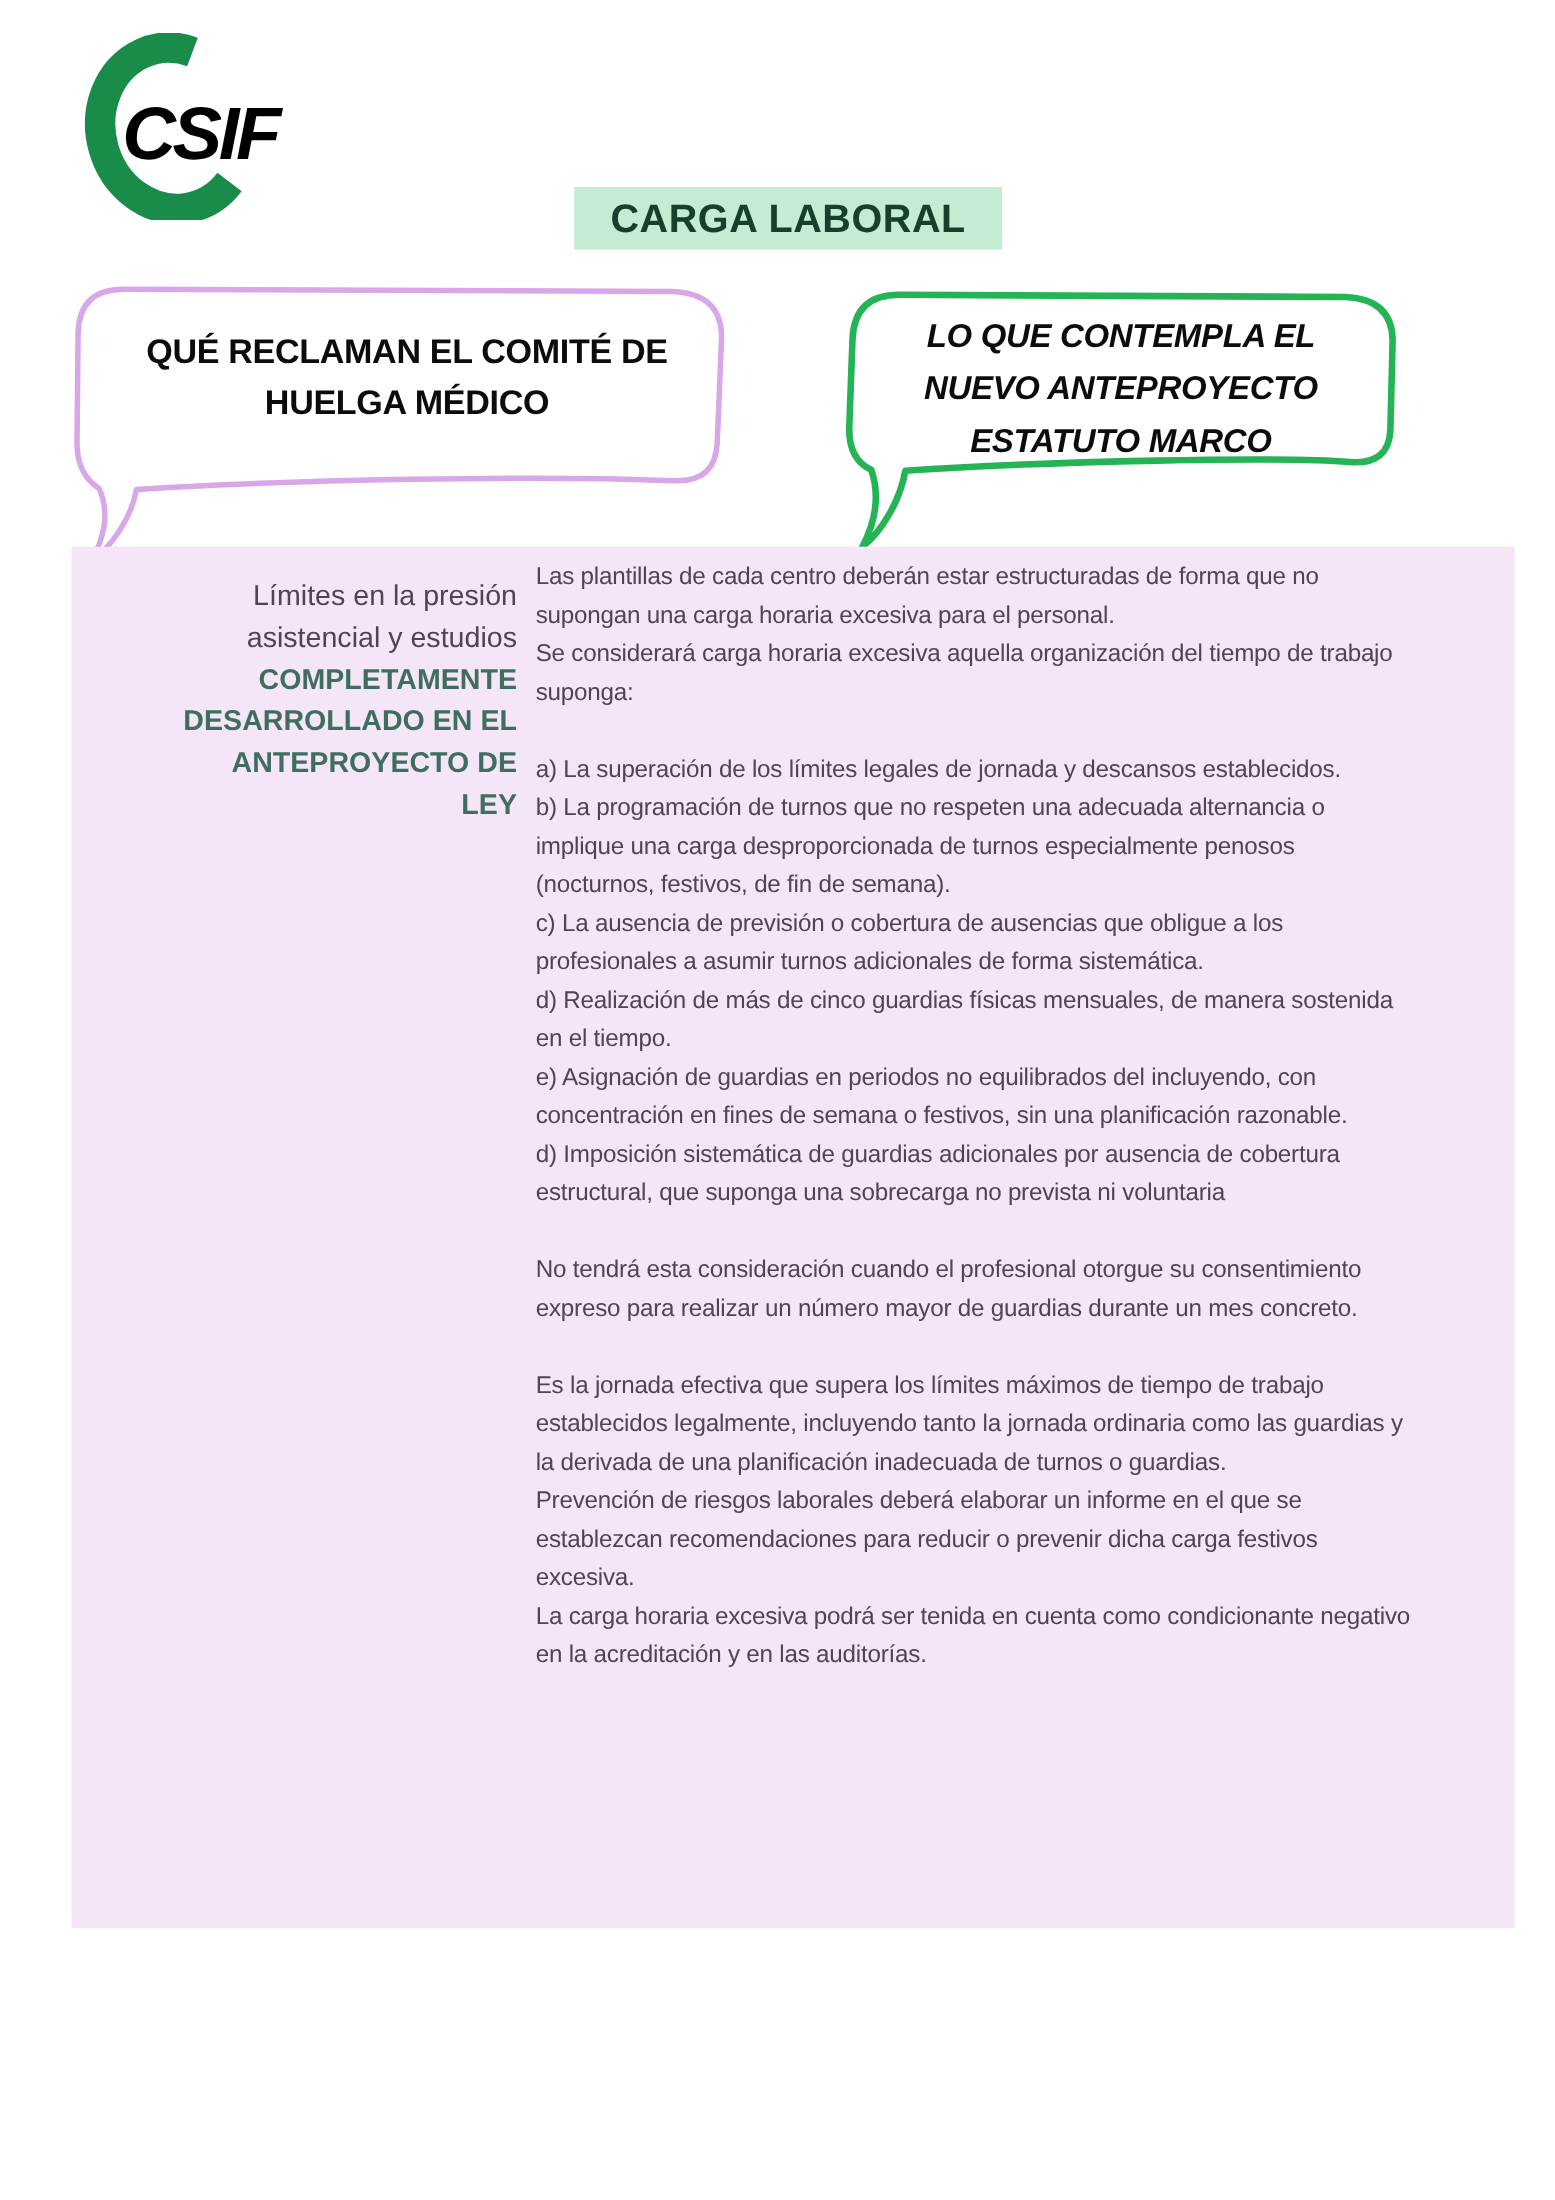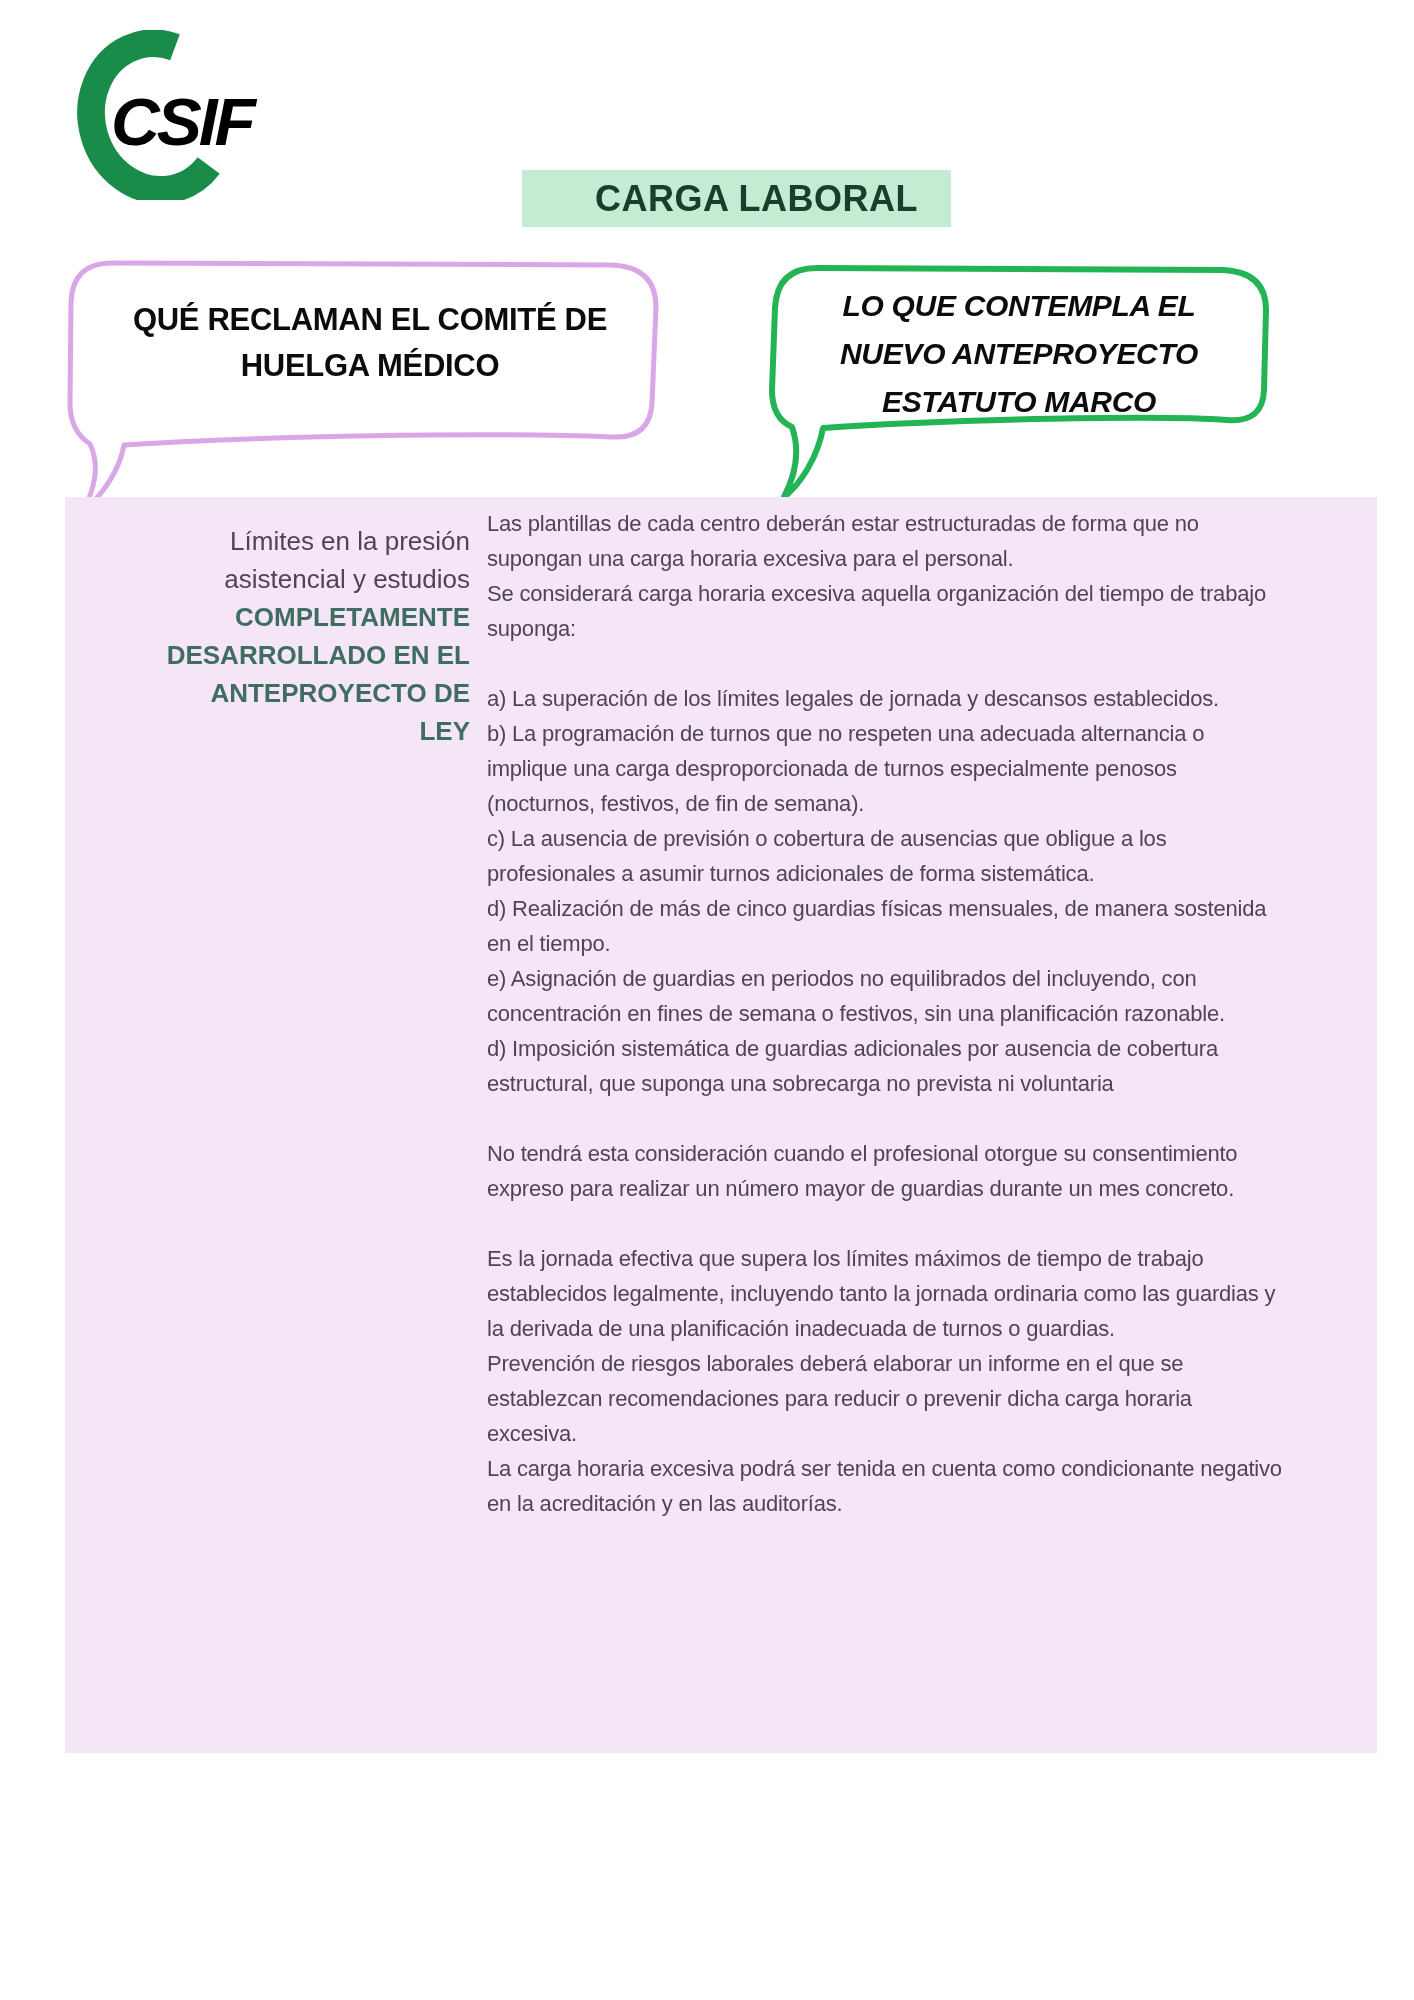--- a/index.html
+++ b/index.html
@@ -12,21 +12,21 @@
   }
   .page{position:absolute;left:0;top:0;width:1414px;height:2000px;background:#ffffff;}
 
   
   .logo{position:absolute;left:66px;top:30px;width:210px;height:170px;}
 
   
   .title-box{
     position:absolute;left:522px;top:170px;width:389px;height:57px;
     background:#c3ecd3;
-    display:flex;align-items:center;justify-content:center;padding-left:40px;
+    display:flex;align-items:center;justify-content:center;
   }
   .title-box .title{
     font-size:36px;font-weight:bold;color:#16402c;letter-spacing:0.5px;
   }
 
   
   .bubble-svg{position:absolute;}
   .bubble-text{
     position:absolute;text-align:center;font-weight:bold;color:#0c0c0c;
   }
@@ -124,17 +124,17 @@
       <div class="rc-par">a) La superación de los límites legales de jornada y descansos establecidos.</div>
       <div class="rc-par">b) La programación de turnos que no respeten una adecuada alternancia o implique una carga desproporcionada de turnos especialmente penosos (nocturnos, festivos, de fin de semana).</div>
       <div class="rc-par">c) La ausencia de previsión o cobertura de ausencias que obligue a los profesionales a asumir turnos adicionales de forma sistemática.</div>
       <div class="rc-par">d) Realización de más de cinco guardias físicas mensuales, de manera sostenida en el tiempo.</div>
       <div class="rc-par">e) Asignación de guardias en periodos no equilibrados del incluyendo, con concentración en fines de semana o festivos, sin una planificación razonable.</div>
       <div class="rc-par">d) Imposición sistemática de guardias adicionales por ausencia de cobertura estructural, que suponga una sobrecarga no prevista ni voluntaria</div>
       <div class="rc-par rc-blank"></div>
       <div class="rc-par">No tendrá esta consideración cuando el profesional otorgue su consentimiento expreso para realizar un número mayor de guardias durante un mes concreto.</div>
       <div class="rc-par rc-blank"></div>
       <div class="rc-par">Es la jornada efectiva que supera los límites máximos de tiempo de trabajo establecidos legalmente, incluyendo tanto la jornada ordinaria como las guardias y la derivada de una planificación inadecuada de turnos o guardias.</div>
-      <div class="rc-par">Prevención de riesgos laborales deberá elaborar un informe en el que se establezcan recomendaciones para reducir o prevenir dicha carga horaria excesiva.</div>
+      <div class="rc-par">Prevención de riesgos laborales deberá elaborar un informe en el que se establezcan recomendaciones para reducir o prevenir dicha carga festivos excesiva.</div>
       <div class="rc-par">La carga horaria excesiva podrá ser tenida en cuenta como condicionante negativo en la acreditación y en las auditorías.</div>
     </div>
 
 </div>
 
 </body></html>

